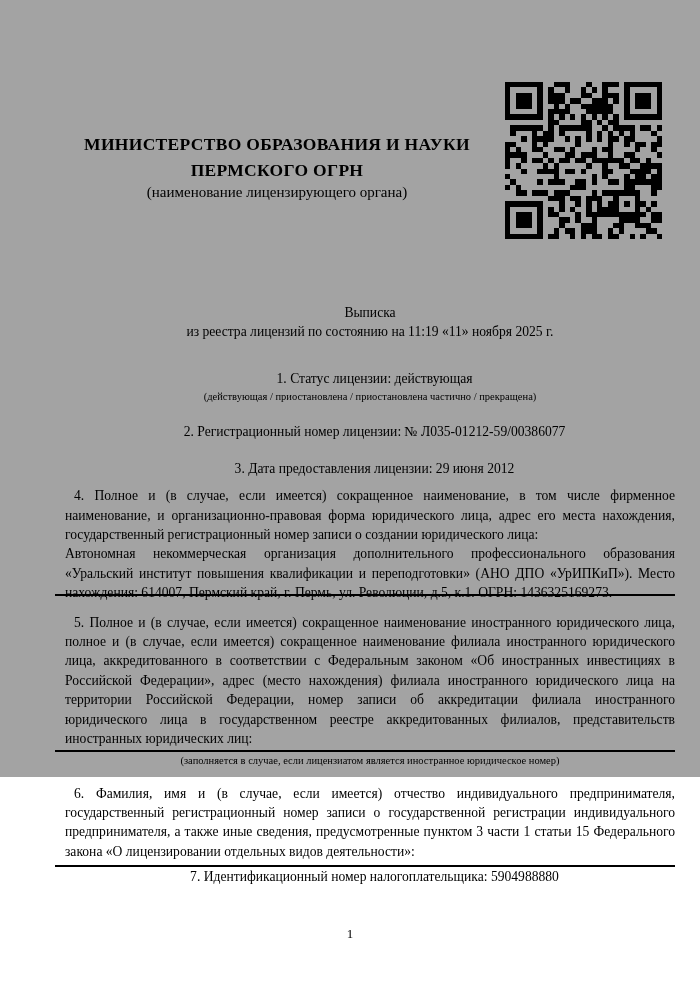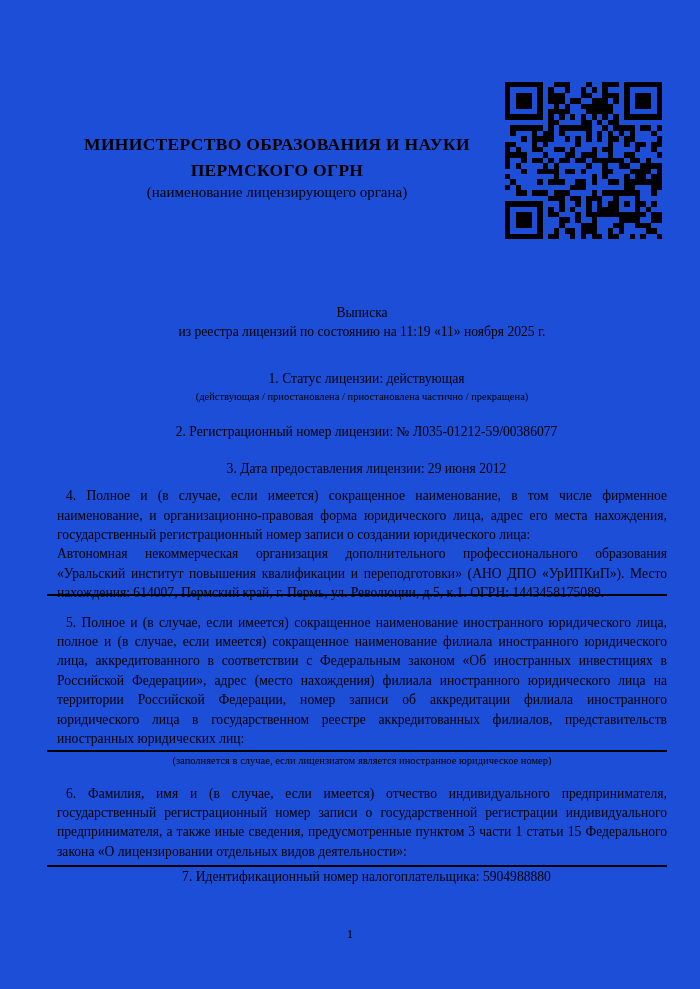--- a/index.html
+++ b/index.html
@@ -6,22 +6,22 @@
   html, body { background: #ffffff; }
   body {
     width: 700px; height: 989px;
     font-family: "Liberation Serif", "DejaVu Serif", serif;
     color: #000;
     position: relative;
     overflow: hidden;
   }
   .page {
     position: relative;
-    width: 700px; height: 989px;
-    background: #1d4ed8;
+    width: 700px; height: 777px;
+    background: #a3a3a3;
   }
   
   .header-block {
     position: absolute;
     left: 57px; top: 131px; width: 440px;
     text-align: center;
   }
   .ministry-line {
     font-weight: bold;
     font-size: 17.5px;
@@ -36,21 +36,21 @@
   
   .qr-box {
     position: absolute;
     left: 505px; top: 82px;
     width: 157px; height: 157px;
   }
   .qr-box svg { width: 157px; height: 157px; display: block; }
   
   .content {
     position: absolute;
-    left: 57px; top: 303px; width: 610px;
+    left: 65px; top: 303px; width: 610px;
     font-size: 13.6px;
     line-height: 19.4px;
   }
   .doc-title { text-align: center; line-height: 19px; }
   .para { text-align: center; }
   .num-indent { text-indent: 9px; }
   .justify { text-align: justify; }
   .field-caption {
     font-size: 10.5px;
     line-height: 13px;
@@ -530,21 +530,21 @@
     </div>
 
     <div class="para num-indent mt-item1">1. Статус лицензии: действующая</div>
     <div class="field-caption">(действующая / приостановлена / приостановлена частично / прекращена)</div>
 
     <div class="para num-indent mt-item2">2. Регистрационный номер лицензии: № Л035-01212-59/00386077</div>
 
     <div class="para num-indent mt-item3">3. Дата предоставления лицензии: 29 июня 2012</div>
 
     <div class="para num-indent justify mt-item4">4. Полное и (в случае, если имеется) сокращенное наименование, в том числе фирменное наименование, и организационно-правовая форма юридического лица, адрес его места нахождения, государственный регистрационный номер записи о создании юридического лица:</div>
-    <div class="para justify">Автономная некоммерческая организация дополнительного профессионального образования «Уральский институт повышения квалификации и переподготовки» (АНО ДПО «УрИПКиП»). Место нахождения: 614007, Пермский край, г. Пермь, ул. Революции, д.5, к.1. ОГРН: 1443458175089.</div>
+    <div class="para justify">Автономная некоммерческая организация дополнительного профессионального образования «Уральский институт повышения квалификации и переподготовки» (АНО ДПО «УрИПКиП»). Место нахождения: 614007, Пермский край, г. Пермь, ул. Революции, д.5, к.1. ОГРН: 1436325169273.</div>
     <div class="fill-line line4"></div>
 
     <div class="para num-indent justify mt-item5">5. Полное и (в случае, если имеется) сокращенное наименование иностранного юридического лица, полное и (в случае, если имеется) сокращенное наименование филиала иностранного юридического лица, аккредитованного в соответствии с Федеральным законом «Об иностранных инвестициях в Российской Федерации», адрес (место нахождения) филиала иностранного юридического лица на территории Российской Федерации, номер записи об аккредитации филиала иностранного юридического лица в государственном реестре аккредитованных филиалов, представительств иностранных юридических лиц:</div>
     <div class="fill-line line5"></div>
     <div class="field-caption">(заполняется в случае, если лицензиатом является иностранное юридическое номер)</div>
 
     <div class="para num-indent justify mt-item6">6. Фамилия, имя и (в случае, если имеется) отчество индивидуального предпринимателя, государственный регистрационный номер записи о государственной регистрации индивидуального предпринимателя, а также иные сведения, предусмотренные пунктом 3 части 1 статьи 15 Федерального закона «О лицензировании отдельных видов деятельности»:</div>
     <div class="fill-line line6"></div>
 
     <div class="para num-indent mt-item7">7. Идентификационный номер налогоплательщика: 5904988880</div>

